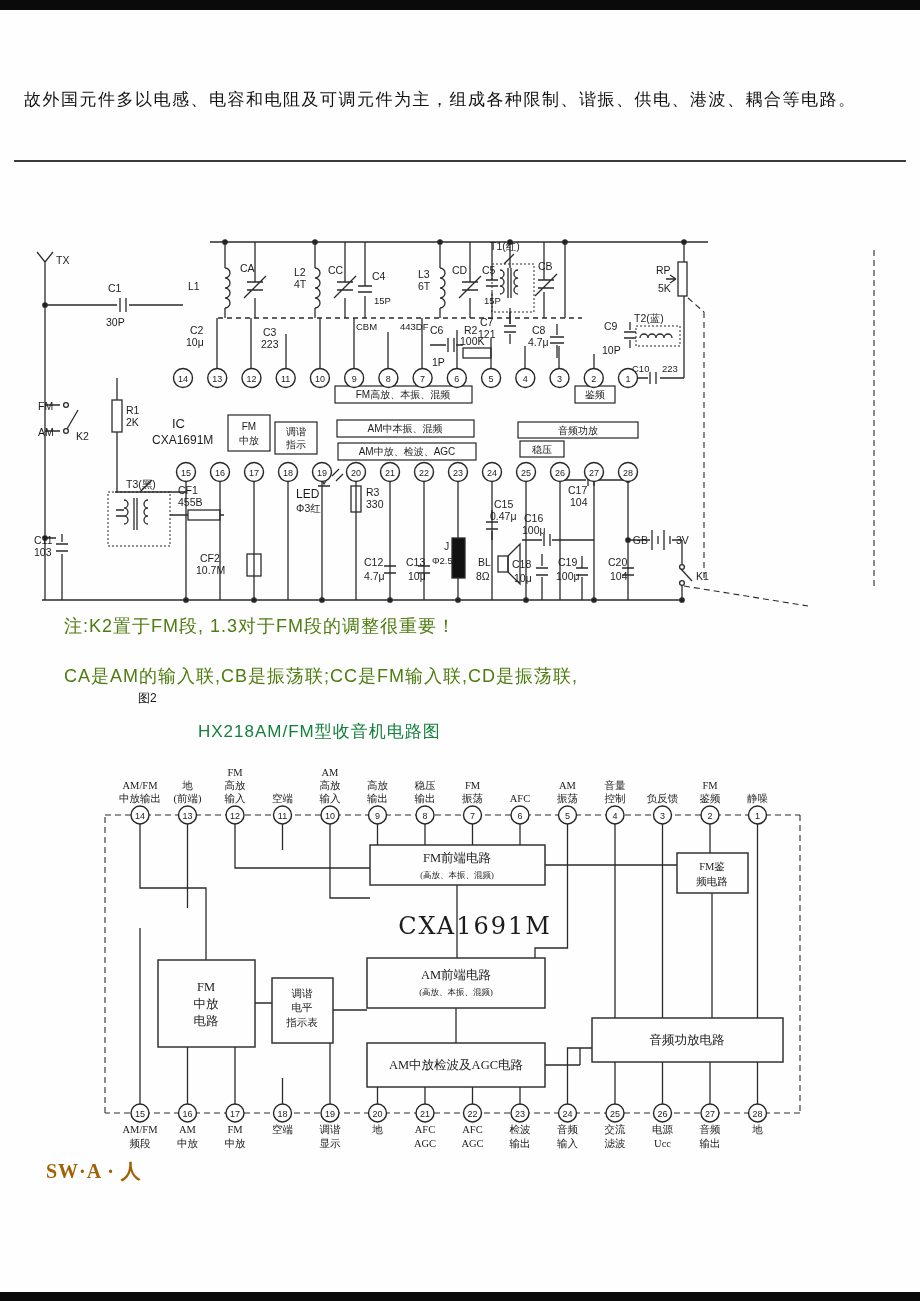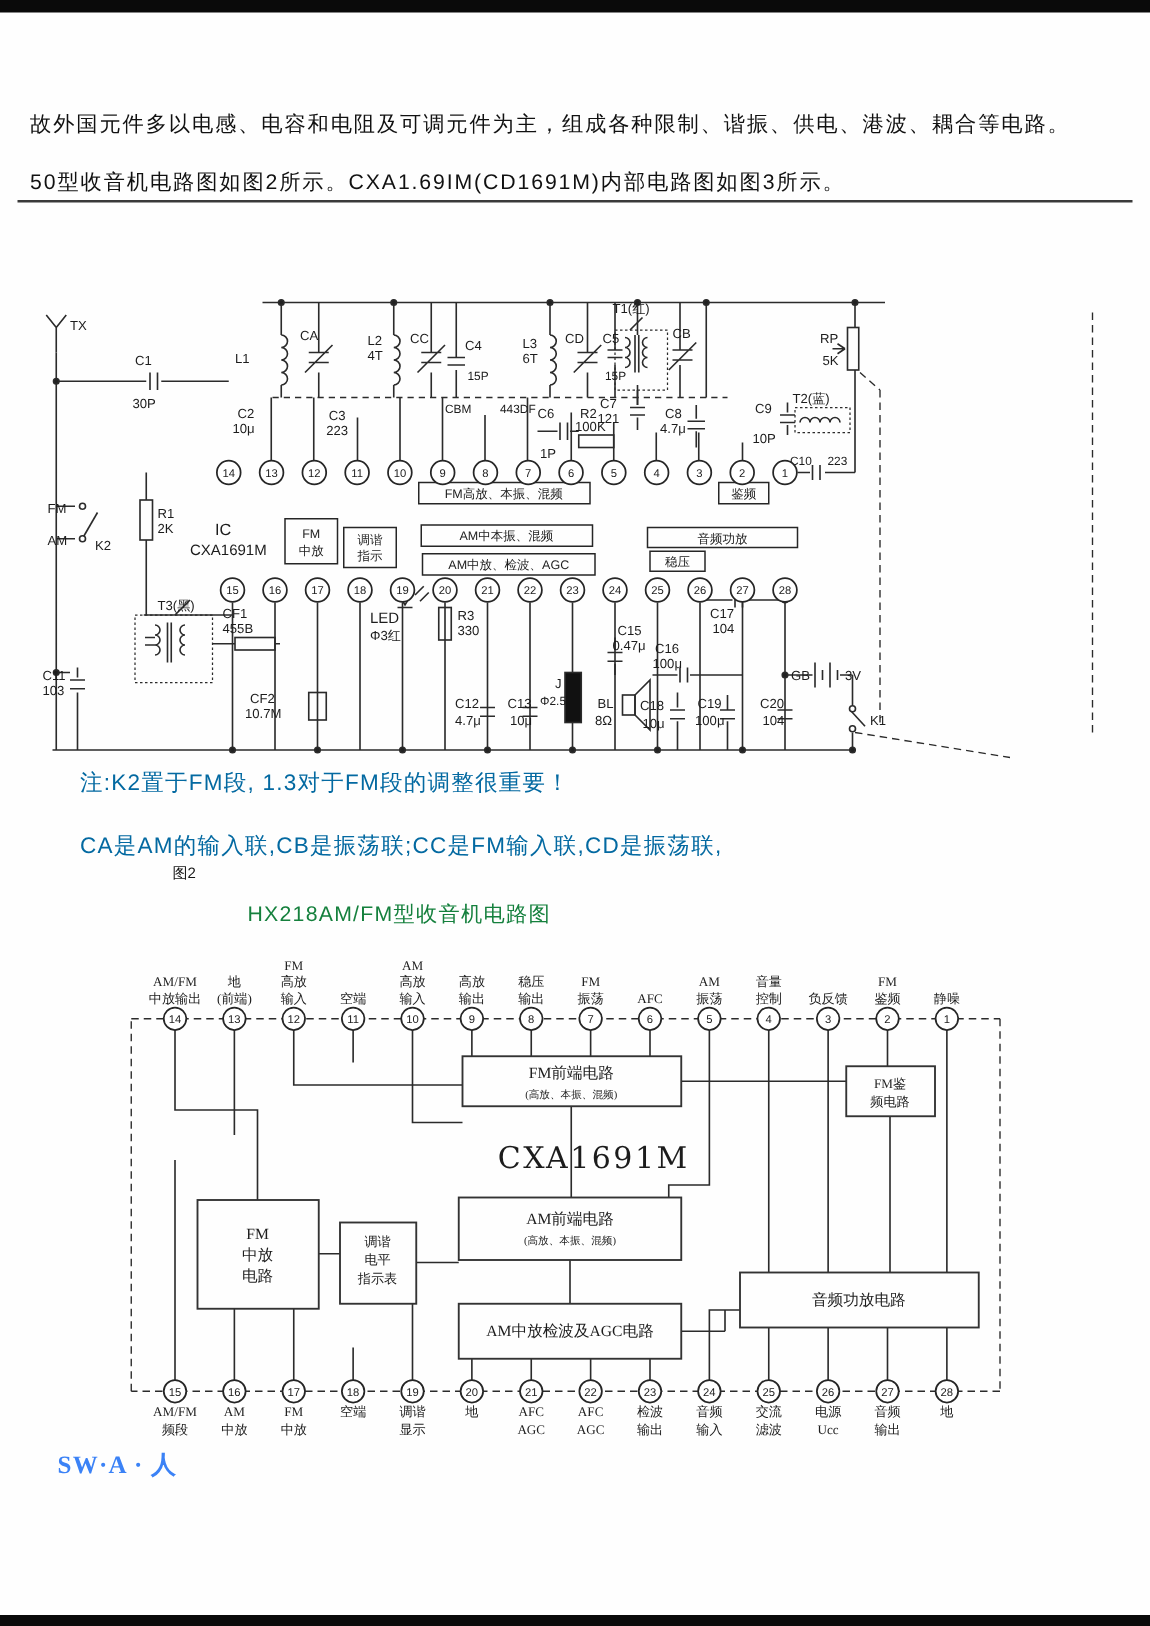--- a/index.html
+++ b/index.html
@@ -3,25 +3,25 @@
 <meta charset="utf-8">
 <style>
   html,body{margin:0;padding:0;background:#e8e8e8;}
   .page{position:relative;width:920px;height:1301px;background:#fefefe;
         font-family:"Liberation Sans",sans-serif;color:#161616;overflow:hidden;}
   .bar{position:absolute;left:0;width:920px;background:#0a0a0a;}
   .intro{position:absolute;left:24px;width:880px;font-size:17px;letter-spacing:1.5px;color:#111;}
   .divider{position:absolute;left:14px;top:160px;width:892px;height:2px;background:#3a3a3a;}
   .main-title{position:absolute;left:0;top:186px;width:850px;text-align:center;
               font-size:34px;font-weight:bold;letter-spacing:3px;color:#0d0d0d;}
-  .notes{position:absolute;left:64px;font-size:18px;color:#0369a1;letter-spacing:1px;}
+  .notes{position:absolute;left:64px;font-size:18px;color:#4d7c0f;letter-spacing:1px;}
   .fig-label{position:absolute;left:138px;top:690px;font-size:12px;color:#141414;}
   .fig3-title{position:absolute;left:198px;top:720px;font-size:17px;color:#15803d;letter-spacing:1px;}
   .footer-mark{position:absolute;left:46px;top:1158px;font-size:20px;font-weight:bold;
-               font-family:"Liberation Serif",serif;color:#3b82f6;letter-spacing:1px;}
+               font-family:"Liberation Serif",serif;color:#a16207;letter-spacing:1px;}
   svg{position:absolute;}
   svg text{fill:#1c1c1c;font-family:"Liberation Sans",sans-serif;}
   .w{stroke:#2b2b2b;stroke-width:1.3;fill:none;}
   .sym{stroke:#2b2b2b;stroke-width:1.3;fill:none;}
   .boxl{fill:none;stroke:#262626;stroke-width:1.2;}
   .dash2{stroke-dasharray:5 4;}
   .dashm{stroke-dasharray:6 4;stroke-width:1.1;}
   .dotbox{stroke-dasharray:2 2;stroke-width:1;}
   .lbl{font-size:10.5px;}
   .lbs{font-size:9.5px;}
@@ -35,21 +35,20 @@
   .blk-lbl{font-size:10.5px;text-anchor:middle;font-family:"Liberation Serif",serif;}
   .chip-t{font-size:24px;text-anchor:middle;font-family:"DejaVu Serif",serif;letter-spacing:2px;}
 </style>
 </head>
 <body>
 
 <div class="page">
   <div class="bar" style="top:0;height:10px;"></div>
 
   <div class="intro" style="top:88px;">故外国元件多以电感、电容和电阻及可调元件为主，组成各种限制、谐振、供电、港波、耦合等电路。</div>
-  <div class="intro" style="top:134px;">50型收音机电路图如图2所示。CXA1.69IM(CD1691M)内部电路图如图3所示。</div>
   <div class="divider"></div>
 
 
   <svg style="left:20px;top:234px;" width="880" height="376" viewBox="0 0 880 376">
 
     <g>
       <path class="w" d="M22,366 H662 M25,48 V366
         M25,71 H97 M109,71 H163
         M190,8 H688
         M205,8 V34 M205,74 V84 M235,8 V48 M235,64 V84

